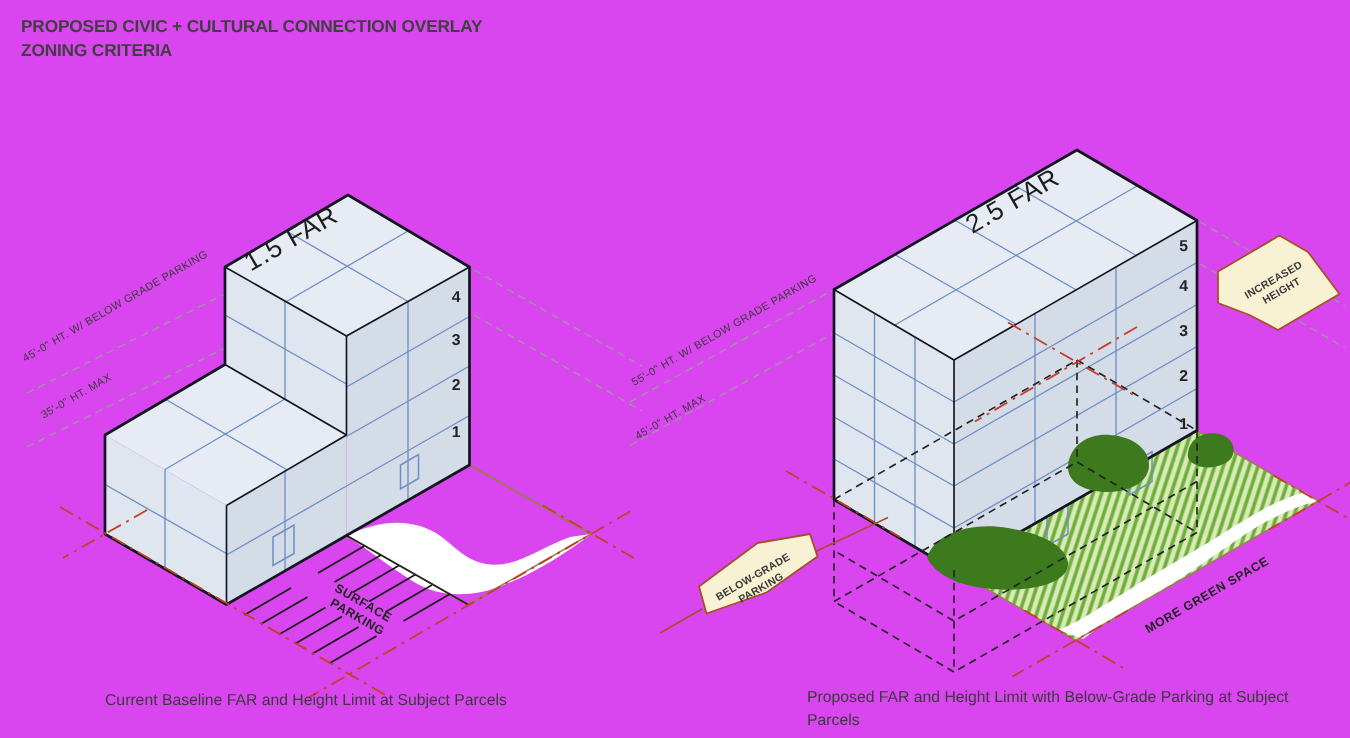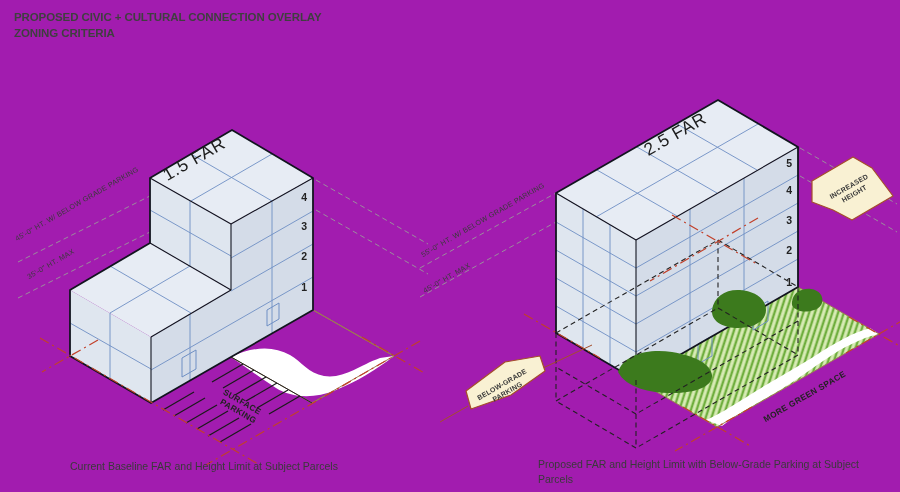--- a/index.html
+++ b/index.html
@@ -3,21 +3,21 @@
 <meta charset="utf-8">
 <style>
   :root{
     --face_top:#e7ecf4; --face_left:#dfe6ef; --face_right:#d4dce8;
     --outline:#12141f; --floor_line:#6e8fc4; --green_light:#d8ebb5;
     --green_stripe:#6fae3e; --green_dark:#3c7a1d; --red_line:#c2402a;
     --brown_edge:#9c7c52; --banner_fill:#f9f1d3; --banner_border:#a54f2b;
     --gray_dash:#9a9a9a; --text_dark:#333333; --title_color:#3f3f3f;
   }
   html,body{margin:0;padding:0;background:#fff;}
-  .stage{width:900px;height:492px;position:relative;background:#a21caf;overflow:hidden;}
+  .stage{width:900px;height:492px;position:relative;background:#d946ef;overflow:hidden;}
   svg{display:block;font-family:"Liberation Sans", sans-serif;}
   text{fill:var(--text_dark);}
   .title-line{font-size:11.5px;font-weight:700;fill:var(--title_color);letter-spacing:-0.1px;}
   .caption{font-size:10.5px;fill:#3a3a3a;}
   .ht-label{font-size:7.2px;fill:#3a3a3a;letter-spacing:0.3px;}
   .far-label{font-size:17.5px;fill:#1c1c1c;letter-spacing:0.8px;}
   .floor-num{font-size:10.5px;font-weight:600;fill:#222;}
   .banner-text{font-size:7px;font-weight:700;fill:#3a3a3a;letter-spacing:0.2px;}
   .ground-label{font-size:8.3px;font-weight:700;fill:#222;letter-spacing:0.4px;}
   .face{stroke:none;}

